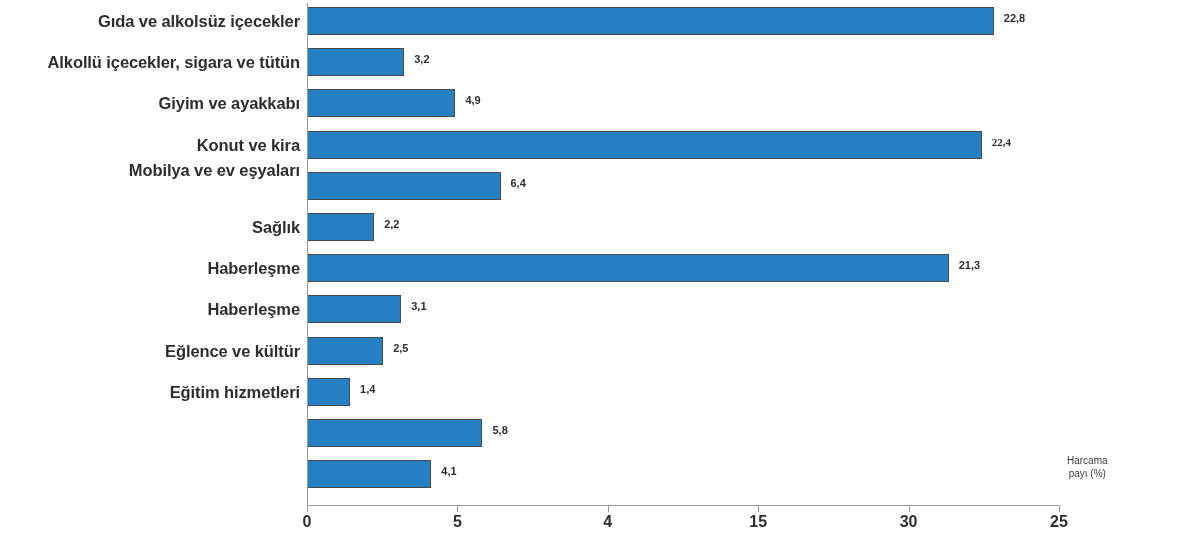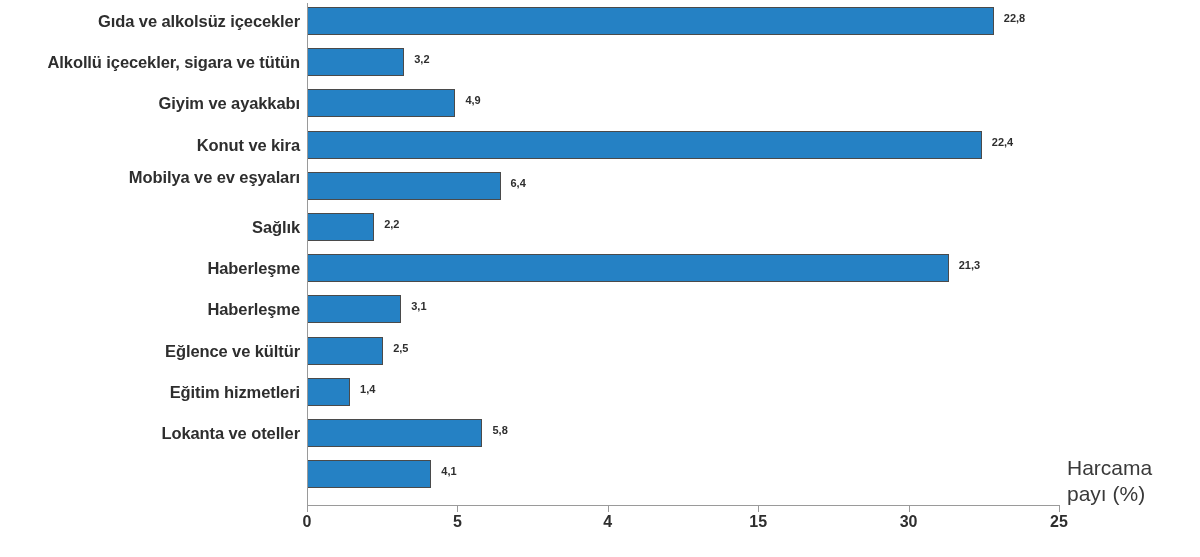--- a/index.html
+++ b/index.html
@@ -101,44 +101,44 @@
     font-size: 11px;
     font-weight: bold;
     color: #2e2e2e;
     white-space: nowrap;
     line-height: 1;
   }
 
   
   .axis-title {
     position: absolute;
-    font-size: 21px;
+    font-size: 10px;
     font-weight: normal;
     color: #3a3a3a;
     line-height: 1.25;
     white-space: nowrap;
+    text-align: center;
   }
 </style>
 </head>
 <body>
 
 <div id="chart-root">
 
   <div class="cat-labels">
       <div class="cat-label" style="top: 13px;">Gıda ve alkolsüz içecekler</div>
       <div class="cat-label" style="top: 54.2px;">Alkollü içecekler, sigara ve tütün</div>
       <div class="cat-label" style="top: 95.4px; padding-left: 31px;">Giyim ve ayakkabı</div>
       <div class="cat-label" style="top: 136.6px;">Konut ve kira</div>
-      <div class="cat-label" style="top: 169px;">Mobilya ve ev eşyaları</div>
+      <div class="cat-label" style="top: 162px;">Mobilya ve ev eşyaları</div>
       <div class="cat-label" style="top: 219px;">Sağlık</div>
       <div class="cat-label" style="top: 260.2px;">Haberleşme</div>
       <div class="cat-label" style="top: 301.4px;">Haberleşme</div>
       <div class="cat-label" style="top: 342.6px;">Eğlence ve kültür</div>
       <div class="cat-label" style="top: 383.8px;">Eğitim hizmetleri</div>
-      <div class="cat-label" style="top: 425px;">Lokanta ve oteller</div>
     </div>
 
   <div class="plot">
     <div class="axis-y"></div>
     <div class="axis-x"></div>
     <div class="ticks-layer">
         <div class="tick" style="left: 0px;"></div>
         <div class="tick-label" style="left: 0px;">0</div>
         <div class="tick" style="left: 150.4px;"></div>
         <div class="tick-label" style="left: 150.4px;">5</div>
@@ -152,21 +152,21 @@
         <div class="tick-label" style="left: 752px;">25</div>
       </div>
     <div class="bars-layer">
         <div class="bar" style="top: 7px; width: 685.824px; background: rgb(37, 129, 196);"></div>
         <div class="bar-value" style="left: 696.824px; top: 13px;">22,8</div>
         <div class="bar" style="top: 48.2px; width: 96.256px; background: rgb(37, 129, 196);"></div>
         <div class="bar-value" style="left: 107.256px; top: 54.2px;">3,2</div>
         <div class="bar" style="top: 89.4px; width: 147.392px; background: rgb(37, 129, 196);"></div>
         <div class="bar-value" style="left: 158.392px; top: 95.4px;">4,9</div>
         <div class="bar" style="top: 130.6px; width: 673.792px; background: rgb(37, 129, 196);"></div>
-        <div class="bar-value" style="left: 684.792px; top: 136.6px;">22,4</div>
+        <div class="bar-value" style="left: 684.792px; top: 136.6px; font-family: Liberation Serif, serif;">22,4</div>
         <div class="bar" style="top: 171.8px; width: 192.512px; background: rgb(37, 129, 196);"></div>
         <div class="bar-value" style="left: 203.512px; top: 177.8px;">6,4</div>
         <div class="bar" style="top: 213px; width: 66.176px; background: rgb(37, 129, 196);"></div>
         <div class="bar-value" style="left: 77.176px; top: 219px;">2,2</div>
         <div class="bar" style="top: 254.2px; width: 640.704px; background: rgb(37, 129, 196);"></div>
         <div class="bar-value" style="left: 651.704px; top: 260.2px;">21,3</div>
         <div class="bar" style="top: 295.4px; width: 93.248px; background: rgb(37, 129, 196);"></div>
         <div class="bar-value" style="left: 104.248px; top: 301.4px;">3,1</div>
         <div class="bar" style="top: 336.6px; width: 75.2px; background: rgb(37, 129, 196);"></div>
         <div class="bar-value" style="left: 86.2px; top: 342.6px;">2,5</div>

